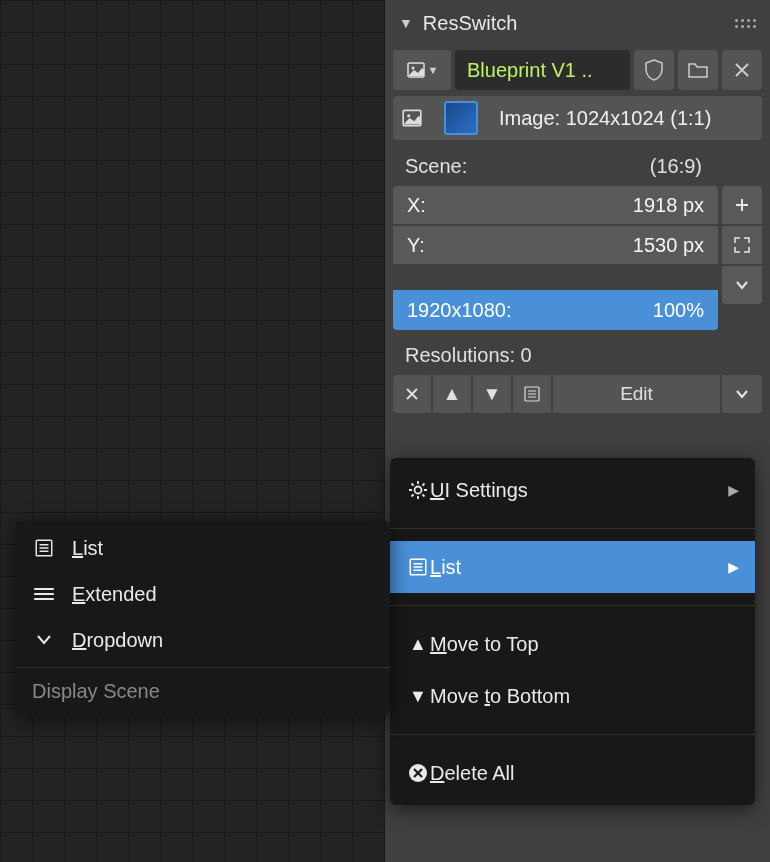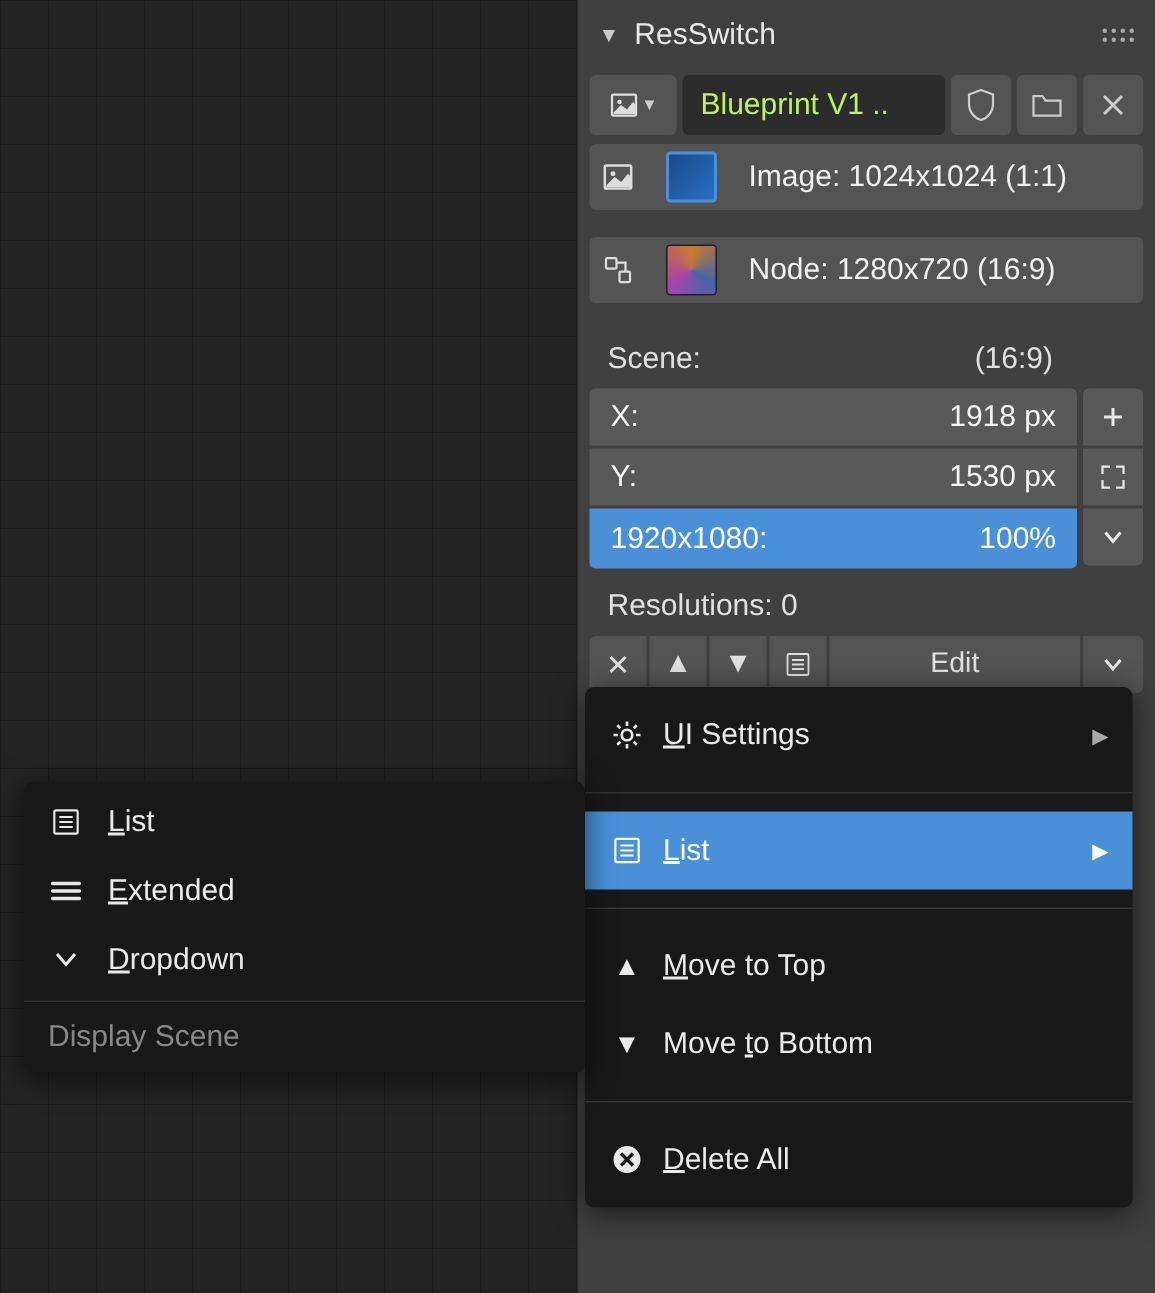--- a/index.html
+++ b/index.html
@@ -46,21 +46,21 @@
   align-items: center; justify-content: center; gap: 2px; flex-shrink: 0;
 }
 
 .name-field {
   flex: 1; background: #2c2c2c; border-radius: 4px; height: 40px;
   display: flex; align-items: center; padding: 0 12px; color: #bef264; font-size: 20px;
 }
 
 .info-row {
   display: flex; align-items: center; gap: 21px; height: 44px;
-  background: #545454; border-radius: 4px; padding: 0 8px; margin-bottom: 18px;
+  background: #545454; border-radius: 4px; padding: 0 8px; margin-bottom: 7px;
 }
 .thumb {
   width: 34px; height: 34px; border-radius: 3px; border: 1px solid #222;
   flex-shrink: 0;
 }
 .thumb.blue { background: linear-gradient(135deg, #1a4a8a, #2b6fc7); border: 2px solid #4a90d9; }
 .thumb.swirl { background: conic-gradient(#c77b2a, #46a, #a4a, #c77b2a); }
 .info-text { color: #f0f0f0; font-size: 20px; }
 
 .label-row { display: flex; padding: 8px 12px; color: #e0e0e0; font-size: 20px; }
@@ -75,21 +75,21 @@
   display: flex; align-items: center; padding: 0 14px; color: #f5f5f5; font-size: 20px;
 }
 .num-field.top { border-radius: 4px 4px 0 0; }
 .num-field.mid { border-radius: 0; }
 .num-field .nl { flex: 0 0 auto; }
 .num-field .nv { margin-left: auto; }
 
 .highlight {
   background: #4a90d9; color: #fff;
   display: flex; align-items: center; padding: 0 14px; height: 40px;
-  font-size: 20px; border-radius: 0 0 4px 4px;
+  font-size: 20px; border-radius: 0 0 4px 4px; margin-top: 24px;
 }
 .highlight .hv { margin-left: auto; }
 
 .sq-btn {
   width: 40px; height: 38px; background: #595959; border-radius: 4px;
   display: flex; align-items: center; justify-content: center; color: #e8e8e8;
 }
 .sq-btn.top { border-radius: 4px 4px 0 0; }
 .sq-btn.mid { border-radius: 0; }
 .sq-btn.bot { border-radius: 0 0 4px 4px; }
@@ -105,21 +105,21 @@
 .tb-btn.last { border-radius: 0 4px 4px 0; width: 40px; }
 
 
 .menu {
   position: absolute; left: 390px; top: 458px; width: 365px;
   background: #181818; border-radius: 6px; padding: 6px 0;
   box-shadow: 0 4px 20px rgba(0,0,0,0.6);
 }
 .menu-item {
   display: flex; align-items: center; height: 52px; padding: 0 16px;
-  color: #eaeaea; font-size: 20px; gap: 12px;
+  color: #eaeaea; font-size: 20px; gap: 0;
 }
 .menu-item .mi-icon { width: 24px; display: flex; justify-content: center; font-size: 18px; flex-shrink: 0; }
 .menu-item .mi-arrow { margin-left: auto; font-size: 14px; color: #aaa; }
 .menu-item.hl { background: #4a90d9; color: #fff; }
 .menu-item.hl .mi-arrow { color: #fff; }
 .menu-sep { height: 1px; background: #333; margin: 4px 0; }
 .menu-sep.wide { margin: 12px 0; }
 
 
 .submenu {
@@ -195,29 +195,20 @@
     <div class="info-row">
       <svg width="22" height="22" viewBox="0 0 20 20">
           <rect x="2" y="3" width="16" height="14" rx="1" fill="none" stroke="#ddd" stroke-width="1.5"></rect>
           <circle cx="7" cy="8" r="1.5" fill="#ddd"></circle>
           <path d="M3 15 L8 10 L12 13 L16 8 L18 10 L18 16 L3 16 Z" fill="#ddd"></path>
         </svg>
       <div class="thumb blue"></div>
       <span class="info-text">Image: 1024x1024 (1:1)</span>
     </div>
 
-    <div class="info-row">
-      <svg width="22" height="22" viewBox="0 0 22 22">
-          <rect x="3" y="3" width="7" height="7" rx="1" fill="none" stroke="#ddd" stroke-width="1.5"></rect>
-          <rect x="12" y="12" width="7" height="7" rx="1" fill="none" stroke="#ddd" stroke-width="1.5"></rect>
-          <path d="M10 6 L16 6 L16 12" fill="none" stroke="#ddd" stroke-width="1.5"></path>
-        </svg>
-      <div class="thumb swirl"></div>
-      <span class="info-text">Node: 1280x720 (16:9)</span>
-    </div>
 
     <div class="label-row">
       <span>Scene:</span>
       <span class="spacer"></span>
       <span>(16:9)</span>
       <span style="width:48px"></span>
     </div>
 
     <div class="num-group">
       <div class="num-col">

